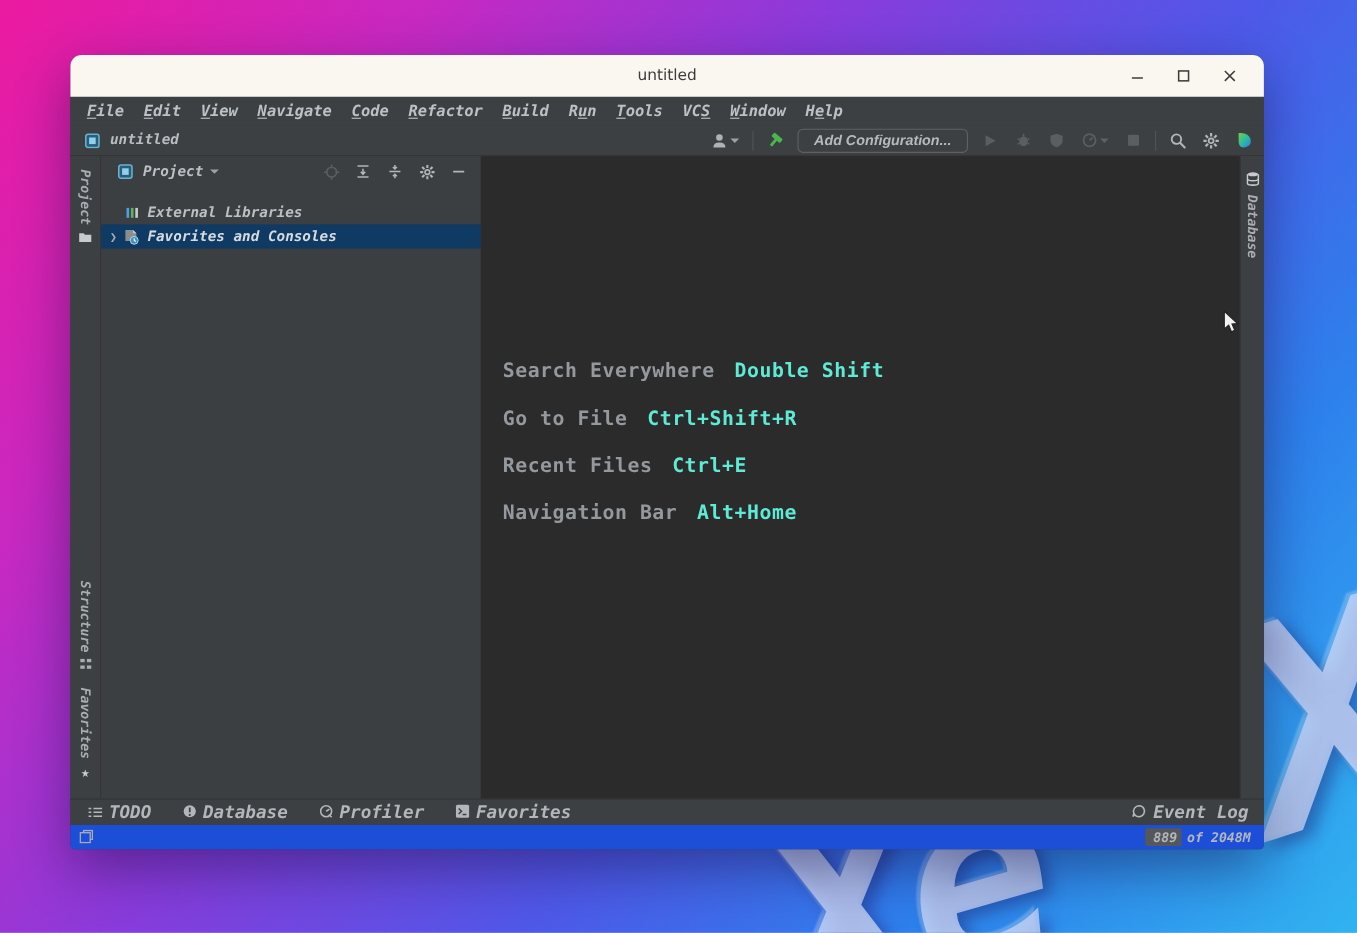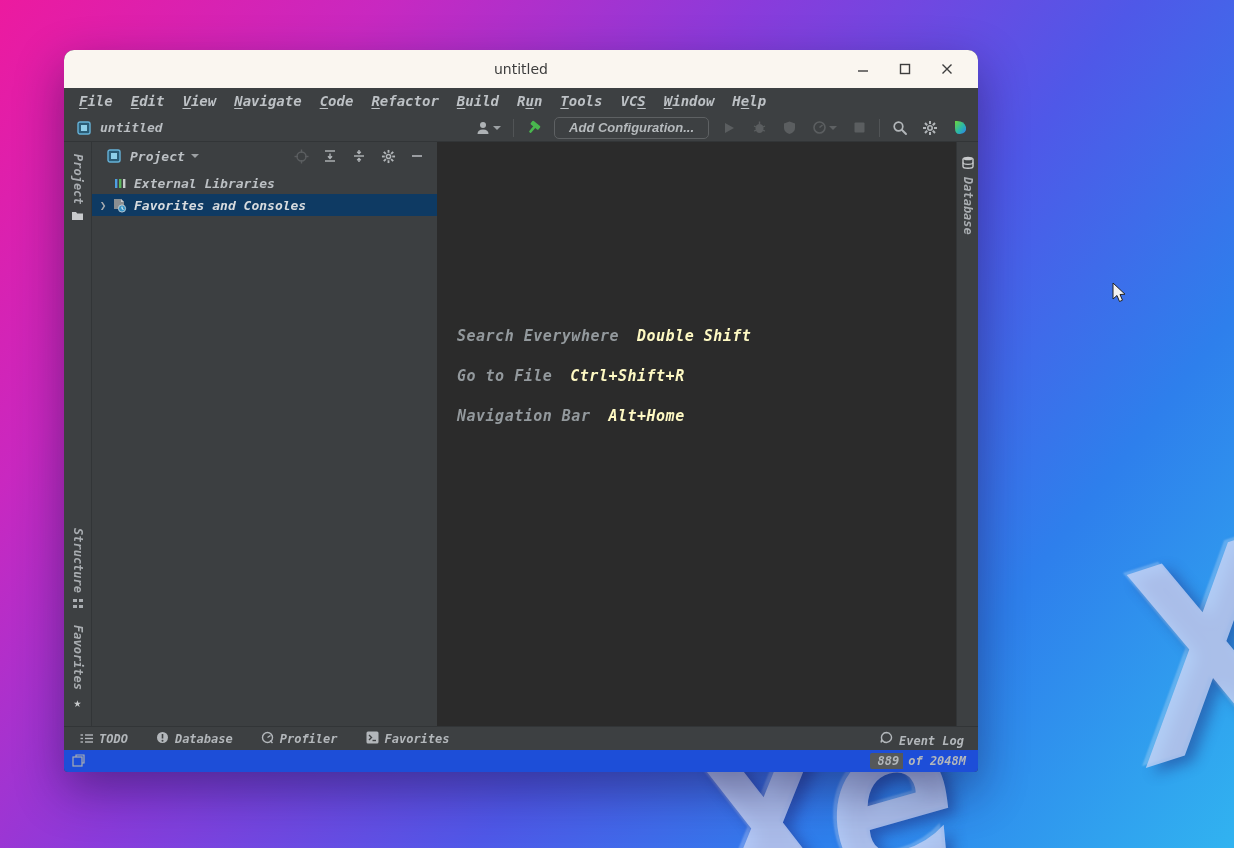--- a/index.html
+++ b/index.html
@@ -13,21 +13,21 @@
   .watermark {
     position:absolute; font-weight:bold; font-style:italic;
     color:rgba(198,212,246,.78); text-shadow:6px 8px 14px rgba(30,40,120,.45), -3px -3px 2px rgba(255,255,255,.25);
     transform:rotate(-16deg); pointer-events:none; letter-spacing:-8px;
   }
   .wm-a { font-size:220px; left:700px; top:688px; }
   .wm-b { font-size:260px; left:1128px; top:480px; transform:rotate(-18deg); }
 
   
   .window {
-    position:absolute; left:64px; top:50px; width:914px; height:722px;
+    position:absolute; left:64px; top:50px; width:1085px; height:722px;
     display:flex; flex-direction:column;
     border-radius:10px 10px 4px 4px;
     box-shadow:0 18px 48px rgba(20,10,60,.45);
     background:#3c3f41;
   }
   .titlebar {
     height:38px; background:#faf6f0; border-radius:10px 10px 0 0;
     display:flex; align-items:center; position:relative; flex:0 0 auto;
   }
   .title-text {
@@ -76,42 +76,42 @@
     writing-mode:vertical-rl; display:flex; align-items:center; gap:5px;
     font-size:12px; font-weight:bold; font-style:italic; color:#a9adb1; padding:6px 0;
   }
   .vtab .ticon { writing-mode:horizontal-tb; }
   .stripe-bottom { margin-top:auto; display:flex; flex-direction:column; align-items:center; padding-bottom:10px; }
 
   .project-panel { width:345px; background:#3c3f41; flex:0 0 auto; display:flex; flex-direction:column; }
   .pp-header { height:28px; display:flex; align-items:center; padding:0 6px 0 12px; }
   .pp-title { font-size:13px; font-weight:bold; font-style:italic; color:#bcc0c4; margin-left:6px; }
   .pp-actions { margin-left:auto; display:flex; align-items:center; gap:9px; padding-right:4px; }
-  .tree { margin-top:2px; }
+  .tree { margin-top:12px; }
   .tree-row { height:22px; display:flex; align-items:center; font-size:13px; font-weight:bold; font-style:italic; color:#bcc0c4; }
   .tree-row .lbl { margin-left:7px; }
   .row-extlib { padding-left:21px; }
   .row-scratch { padding-left:5px; background:#0e3a63; color:#d7dbde; }
   .chev { color:#a9adb1; font-style:normal; font-size:11px; width:12px; text-align:center; margin-right:2px; }
 
   .editor { flex:1 1 auto; background:#2b2b2b; position:relative; min-width:0; }
   .hints { position:absolute; left:20px; top:185px; }
-  .hint-row { display:flex; align-items:baseline; margin-bottom:22px; font-size:15px; font-weight:bold; font-style:italic; letter-spacing:.5px; }
+  .hint-row { display:flex; align-items:baseline; margin-bottom:22px; font-size:18px; font-weight:bold; letter-spacing:.5px; }
   .hint-action { color:#93999d; }
-  .hint-key { color:#fef9c3; margin-left:18px; }
+  .hint-key { color:#5eead4; margin-left:18px; }
 
   .cursor { position:absolute; left:675px; top:140px; pointer-events:none; }
 
   
   .toolwin-bar {
     height:24px; background:#3d4042; border-top:1px solid #323537;
     display:flex; align-items:center; padding:0 10px 0 2px; flex:0 0 auto;
   }
   .tw-tab { display:flex; align-items:center; gap:6px; padding:0 14px; height:100%; }
-  .tw-label { font-size:12px; font-weight:bold; font-style:italic; color:#b3b7bb; }
+  .tw-label { font-size:16px; font-weight:bold; font-style:italic; color:#b3b7bb; }
   .tw-right { margin-left:auto; display:flex; align-items:flex-end; gap:6px; padding-right:4px; }
 
   .statusbar {
     height:22px; background:#1d4ed8; display:flex; align-items:center;
     padding:0 8px; flex:0 0 auto; border-radius:0 0 4px 4px;
   }
   .sb-right { margin-left:auto; display:flex; align-items:center; }
   .memory { font-size:12px; font-weight:bold; font-style:italic; color:#b3b7bb; display:flex; }
   .mem-used { background:#55585a; padding:1px 4px 1px 8px; border-radius:2px 0 0 2px; }
   .mem-rest { padding:1px 4px 1px 5px; }
@@ -379,20 +379,24 @@
       <div class="hints">
         <div class="hint-row">
           <span class="hint-action">Search Everywhere</span>
           <span class="hint-key">Double Shift</span>
         </div>
         <div class="hint-row">
           <span class="hint-action">Go to File</span>
           <span class="hint-key">Ctrl+Shift+R</span>
         </div>
         <div class="hint-row">
+          <span class="hint-action">Recent Files</span>
+          <span class="hint-key">Ctrl+E</span>
+        </div>
+        <div class="hint-row">
           <span class="hint-action">Navigation Bar</span>
           <span class="hint-key">Alt+Home</span>
         </div>
       </div>
       <div class="cursor">
         <svg width="16" height="22" viewBox="0 0 16 22">
             <path d="M1 1 L1 17 L5 13.5 L7.5 19.5 L10.5 18.2 L8 12.5 L13 12.2 Z" fill="#f2f2f2" stroke="#222" stroke-width="1"></path>
           </svg>
       </div>
     </div>

